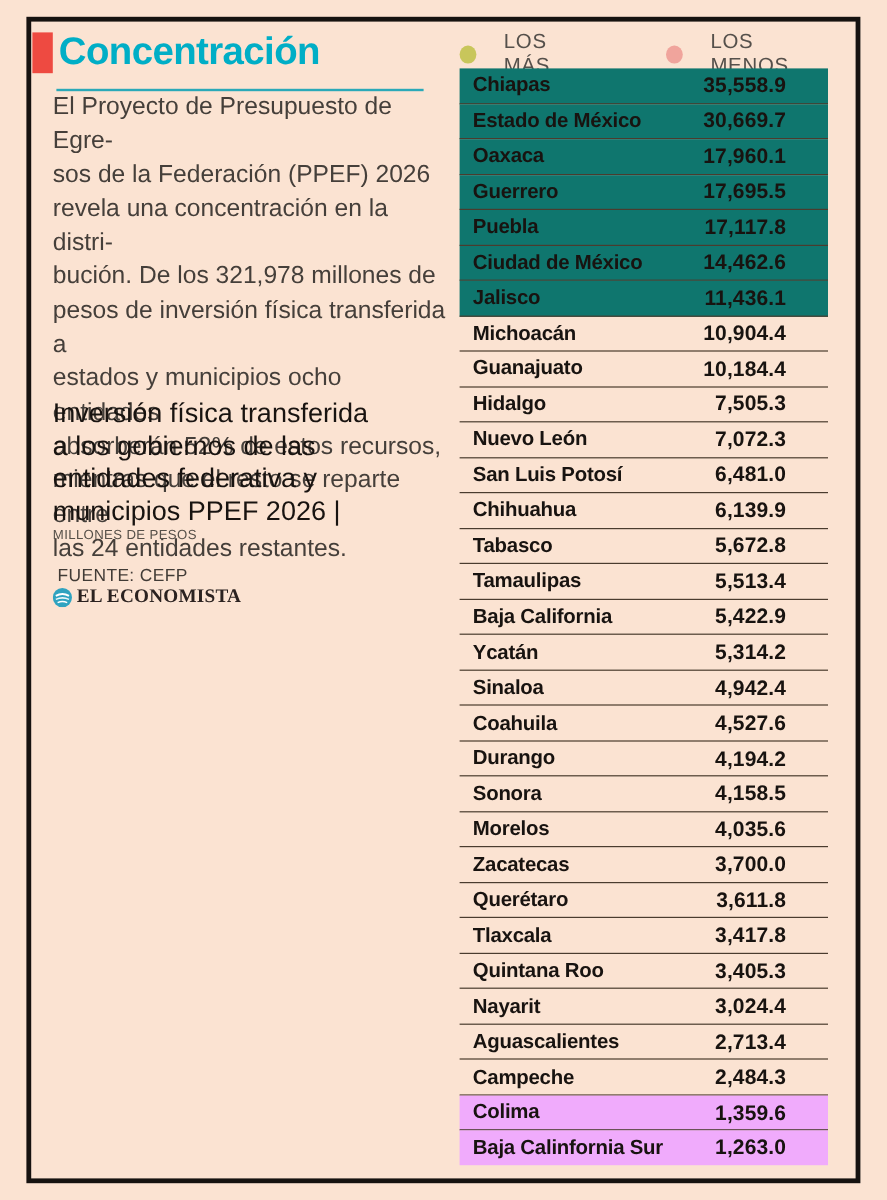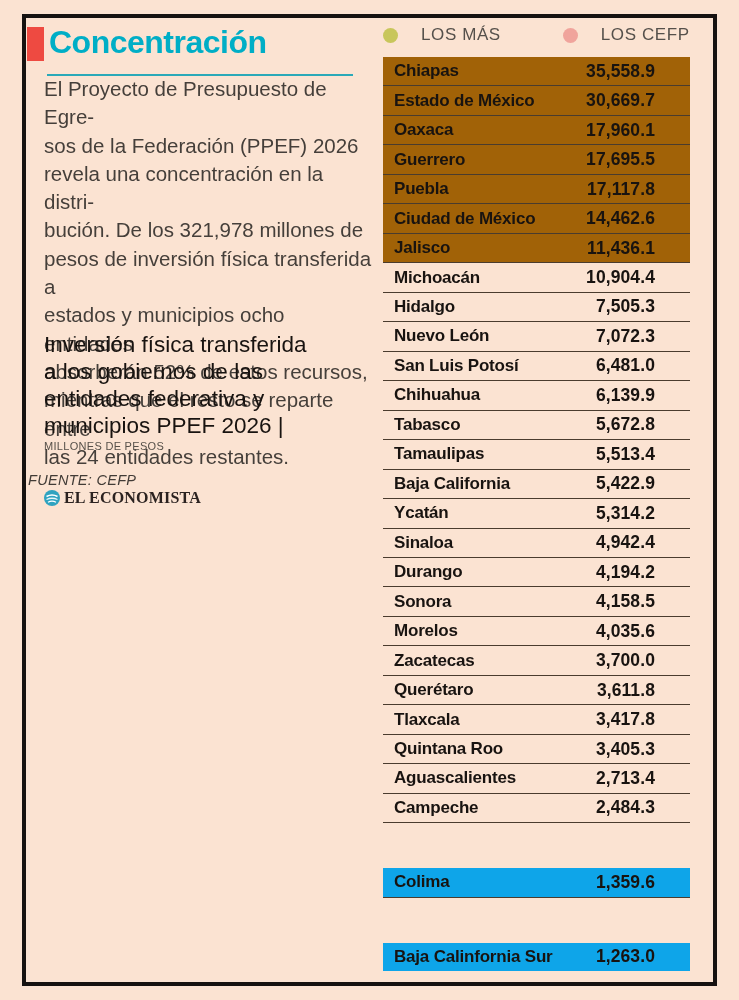--- a/index.html
+++ b/index.html
@@ -43,22 +43,22 @@
   .chart-title {
     position: absolute; left: 44px; top: 331px; width: 330px;
     font-size: 22.5px; line-height: 27px; font-weight: normal;
     color: #181310; white-space: pre-line;
   }
   .chart-units {
     position: absolute; left: 44px; top: 440px;
     font-size: 11px; color: #565049; letter-spacing: 0.3px;
   }
   .source {
-    position: absolute; left: 28px; top: 472px;
-    font-size: 14.5px; color: #413b36; letter-spacing: 0.3px; font-style: italic;
+    position: absolute; left: 48px; top: 472px;
+    font-size: 14.5px; color: #413b36; letter-spacing: 0.3px;
   }
   .brand {
     position: absolute; left: 44px; top: 489px;
     display: flex; align-items: center; gap: 4px; justify-content: flex-end;
   }
   .brand-logo { width: 16px; height: 16px; display: inline-block; }
   .brand-name {
     font-family: "Liberation Serif", serif;
     font-size: 16px; font-weight: bold; color: #2b2220;
     letter-spacing: 0.2px;
@@ -82,22 +82,22 @@
     width: 307px; height: 914px;
     display: flex; flex-direction: column;
   }
   .row {
     flex: 1 1 0;
     display: flex; align-items: center; justify-content: space-between;
     padding: 0 35px 0 11px;
     border-bottom: 1px solid #4a3c2e;
   }
   .row:last-child { border-bottom: none; }
-  .row.mas { background: #a16207; }
-  .row.menos { background: #0ea5e9; margin-top: 45px; }
+  .row.mas { background: #0f766e; }
+  .row.menos { background: #f0abfc; }
   .ent {
     font-size: 17px; font-weight: bold; color: #181310;
     letter-spacing: -0.2px;
   }
   .val {
     font-size: 17.5px; font-weight: bold; color: #181310;
     letter-spacing: 0.1px;
     text-align: center;
   }
 </style>
@@ -140,21 +140,21 @@
         <path d="M4 12.2 Q8 10.2 12 12.2" stroke="#ffffff" stroke-width="1.2" fill="none"></path>
       </svg>
     </span>
     <span class="brand-name">EL ECONOMISTA</span>
   </div>
 
   <div class="legend">
     <span class="dot dot-mas"></span>
     <span class="legend-label">LOS MÁS</span>
     <span class="dot dot-menos legend-gap"></span>
-    <span class="legend-label">LOS CEFP</span>
+    <span class="legend-label">LOS MENOS</span>
   </div>
 
   <div class="table">
       <div class="row mas">
         <span class="ent">Chiapas</span>
         <span class="val">35,558.9</span>
       </div>
       <div class="row mas">
         <span class="ent">Estado de México</span>
         <span class="val">30,669.7</span>
@@ -177,20 +177,24 @@
       </div>
       <div class="row mas">
         <span class="ent">Jalisco</span>
         <span class="val">11,436.1</span>
       </div>
       <div class="row">
         <span class="ent">Michoacán</span>
         <span class="val">10,904.4</span>
       </div>
       <div class="row">
+        <span class="ent">Guanajuato</span>
+        <span class="val">10,184.4</span>
+      </div>
+      <div class="row">
         <span class="ent">Hidalgo</span>
         <span class="val">7,505.3</span>
       </div>
       <div class="row">
         <span class="ent">Nuevo León</span>
         <span class="val">7,072.3</span>
       </div>
       <div class="row">
         <span class="ent">San Luis Potosí</span>
         <span class="val">6,481.0</span>
@@ -213,20 +217,24 @@
       </div>
       <div class="row">
         <span class="ent">Ycatán</span>
         <span class="val">5,314.2</span>
       </div>
       <div class="row">
         <span class="ent">Sinaloa</span>
         <span class="val">4,942.4</span>
       </div>
       <div class="row">
+        <span class="ent">Coahuila</span>
+        <span class="val">4,527.6</span>
+      </div>
+      <div class="row">
         <span class="ent">Durango</span>
         <span class="val">4,194.2</span>
       </div>
       <div class="row">
         <span class="ent">Sonora</span>
         <span class="val">4,158.5</span>
       </div>
       <div class="row">
         <span class="ent">Morelos</span>
         <span class="val">4,035.6</span>
@@ -239,20 +247,24 @@
         <span class="ent">Querétaro</span>
         <span class="val">3,611.8</span>
       </div>
       <div class="row">
         <span class="ent">Tlaxcala</span>
         <span class="val">3,417.8</span>
       </div>
       <div class="row">
         <span class="ent">Quintana Roo</span>
         <span class="val">3,405.3</span>
+      </div>
+      <div class="row">
+        <span class="ent">Nayarit</span>
+        <span class="val">3,024.4</span>
       </div>
       <div class="row">
         <span class="ent">Aguascalientes</span>
         <span class="val">2,713.4</span>
       </div>
       <div class="row">
         <span class="ent">Campeche</span>
         <span class="val">2,484.3</span>
       </div>
       <div class="row menos">

